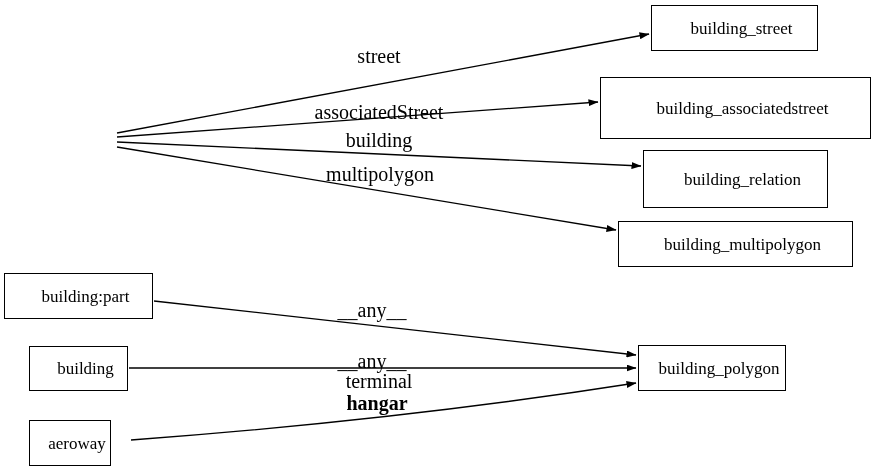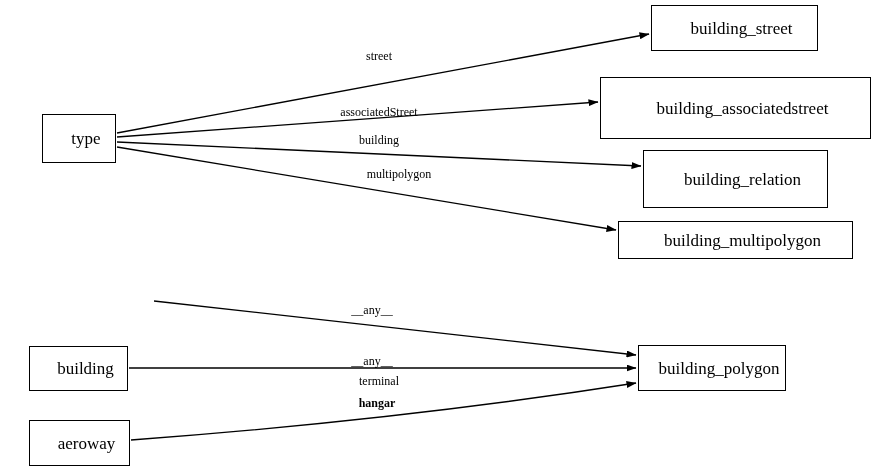--- a/index.html
+++ b/index.html
@@ -36,21 +36,21 @@
     line-height: 1;
     white-space: nowrap;
   }
   .node-label {
     display: block;
     padding-left: 14px;
   }
   .edge-label {
     position: absolute;
     font-family: "Liberation Serif", "DejaVu Serif", serif;
-    font-size: 12px;
+    font-size: 20px;
     color: #000000;
     white-space: nowrap;
     background: transparent;
     line-height: 1;
     transform: translate(-50%, -50%);
   }
 </style>
 </head>
 <body>
 
@@ -71,60 +71,60 @@
 
     <path d="M117,147 Q400,195 616,230" fill="none" stroke="#000000" stroke-width="1.3" marker-end="url(#arrowhead)"></path>
 
     <path d="M154,301 L636,355" fill="none" stroke="#000000" stroke-width="1.3" marker-end="url(#arrowhead)"></path>
 
     <path d="M129,368 L636,368" fill="none" stroke="#000000" stroke-width="1.3" marker-end="url(#arrowhead)"></path>
 
     <path d="M131,440 Q400,420 636,383" fill="none" stroke="#000000" stroke-width="1.3" marker-end="url(#arrowhead)"></path>
   </svg>
 
-  <div class="node" style="left:42px; top:114px; width:74px; height:49px;">
-    <span class="node-label">type</span>
-  </div>
 
   <div class="node" style="left:651px; top:5px; width:167px; height:46px;">
     <span class="node-label">building_street</span>
   </div>
 
   <div class="node" style="left:600px; top:77px; width:271px; height:62px;">
     <span class="node-label">building_associatedstreet</span>
   </div>
 
   <div class="node" style="left:643px; top:150px; width:185px; height:58px;">
     <span class="node-label">building_relation</span>
   </div>
 
-  <div class="node" style="left:618px; top:221px; width:235px; height:38px;justify-content:center;">
+  <div class="node" style="left:618px; top:221px; width:235px; height:46px;justify-content:center;">
     <span class="node-label">building_multipolygon</span>
   </div>
 
+  <div class="node" style="left:4px; top:273px; width:149px; height:46px;">
+    <span class="node-label">building:part</span>
+  </div>
 
   <div class="node" style="left:29px; top:346px; width:99px; height:45px;">
     <span class="node-label">building</span>
   </div>
 
-  <div class="node" style="left:29px; top:420px; width:101px; height:46px;">
+  <div class="node" style="left:29px; top:420px; width:82px; height:46px;">
     <span class="node-label">aeroway</span>
   </div>
 
   <div class="node" style="left:638px; top:345px; width:148px; height:46px;">
     <span class="node-label">building_polygon</span>
   </div>
 
   <div class="edge-label" style="left:379px; top:56px;">street</div>
 
   <div class="edge-label" style="left:379px; top:112px;">associatedStreet</div>
 
   <div class="edge-label" style="left:379px; top:140px;">building</div>
 
-  <div class="edge-label" style="left:399px; top:174px;">multipolygon</div>
+  <div class="edge-label" style="left:380px; top:174px;">multipolygon</div>
 
   <div class="edge-label" style="left:372px; top:310px;">__any__</div>
 
   <div class="edge-label" style="left:372px; top:361px;">__any__</div>
 
   <div class="edge-label" style="left:379px; top:381px;">terminal</div>
 
   <div class="edge-label" style="left:377px; top:403px;font-weight:bold;">hangar</div>
 
 </div>

